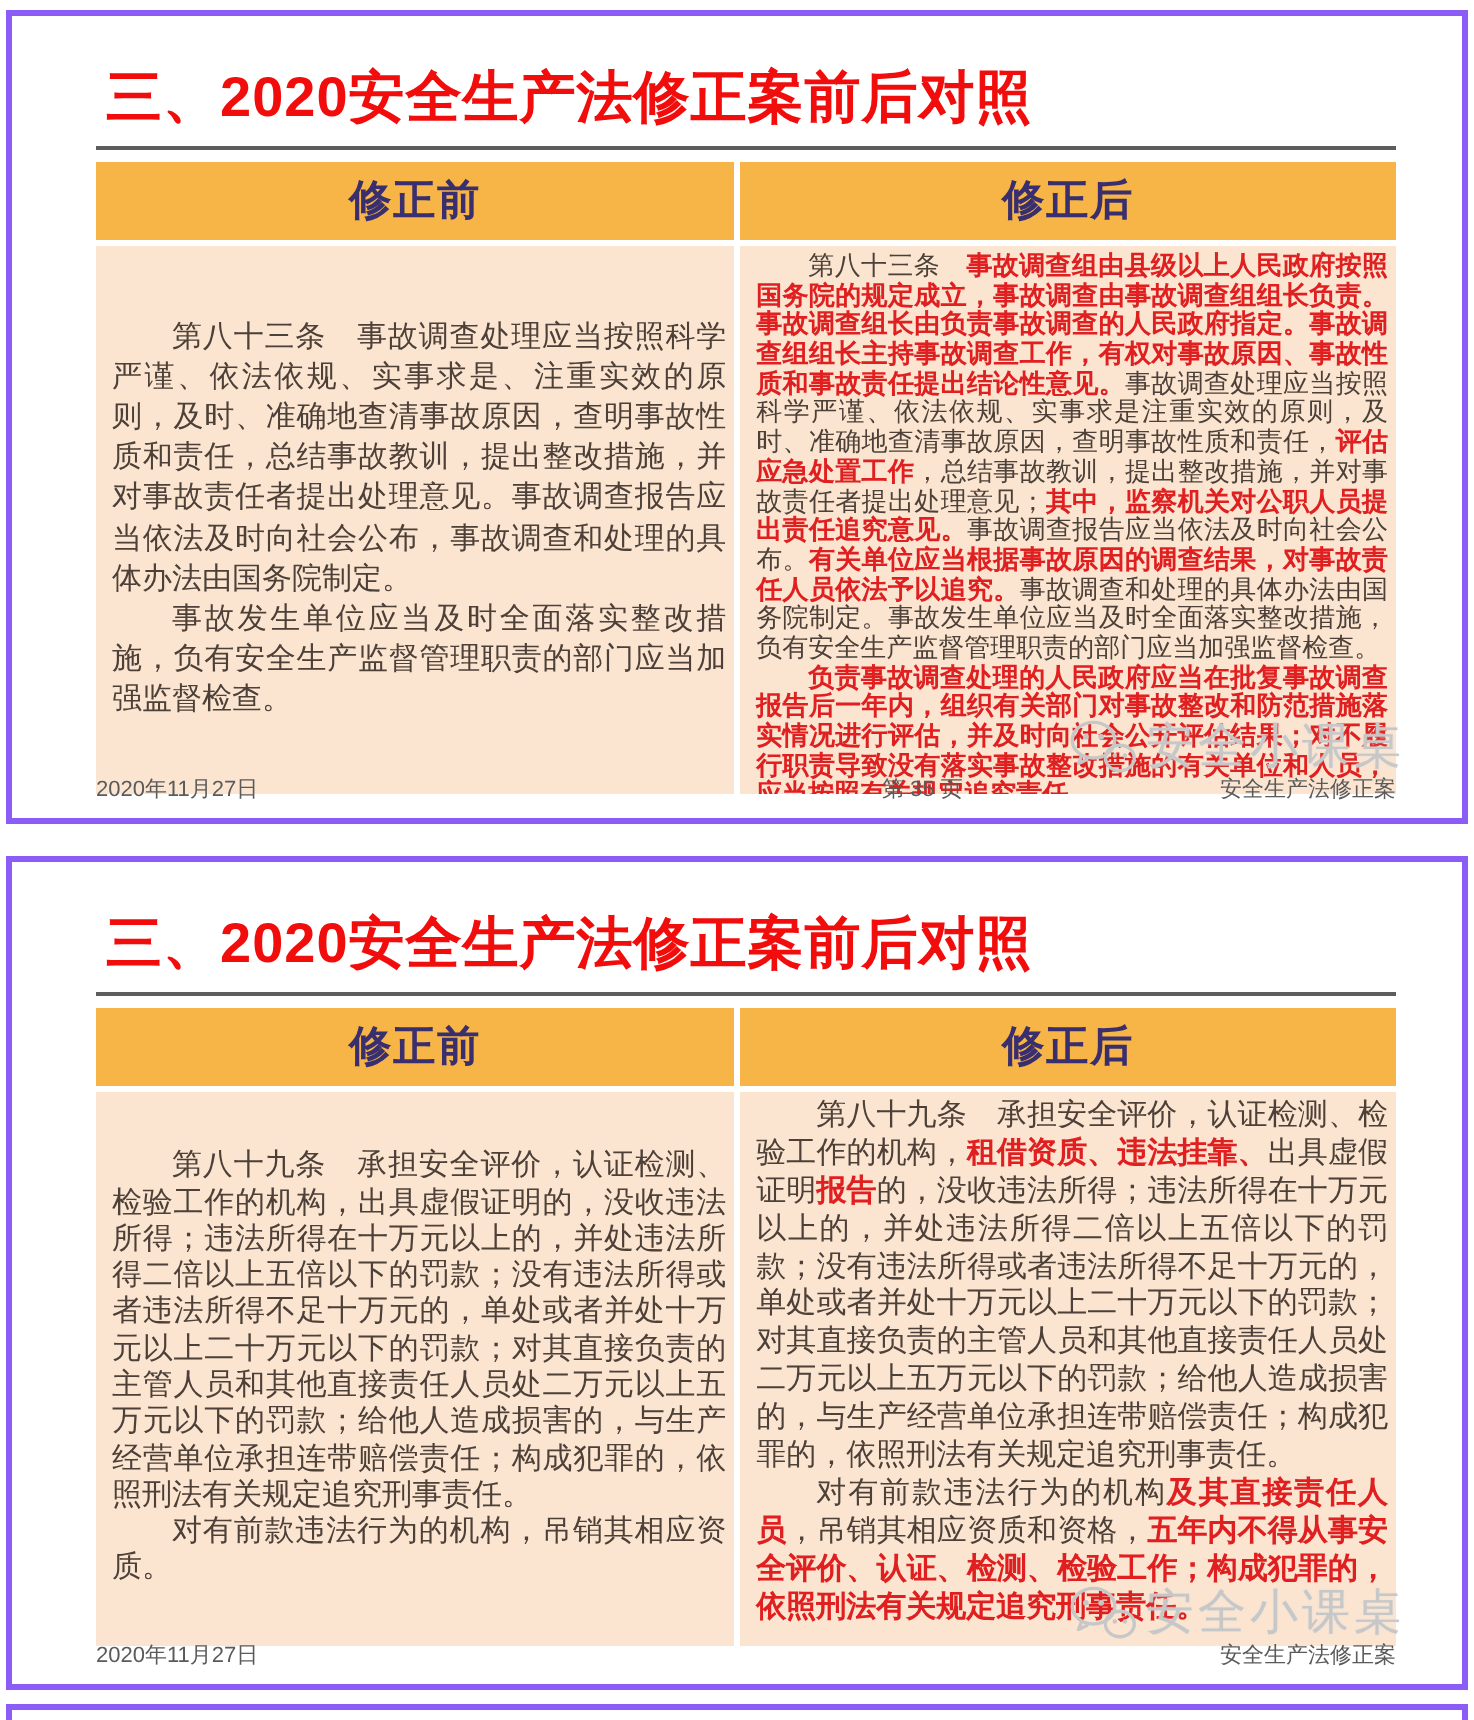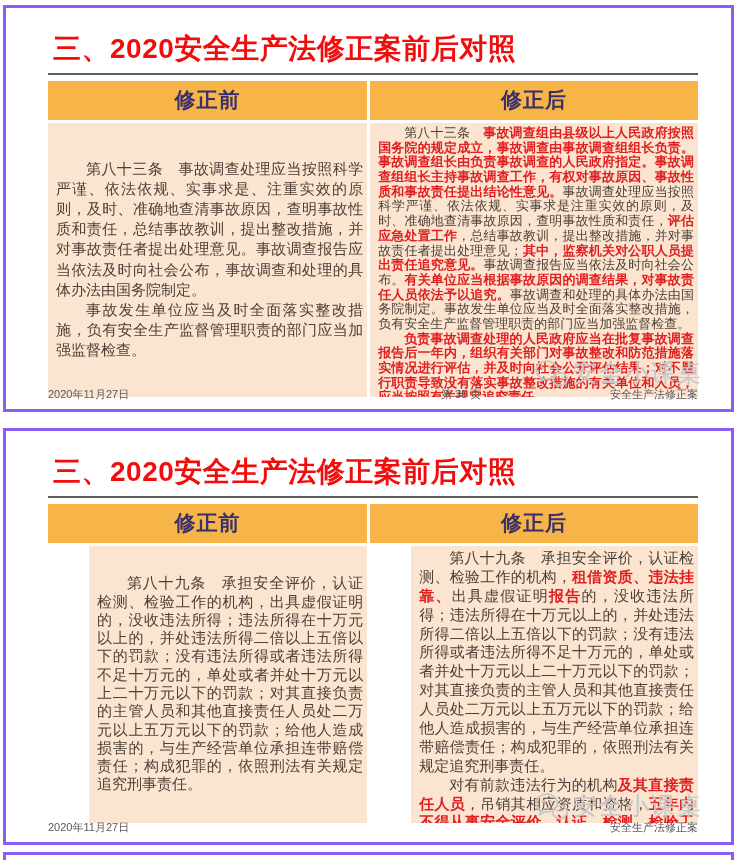--- a/index.html
+++ b/index.html
@@ -45,21 +45,21 @@
     padding: 5px 0 6px 0;
     letter-spacing: 1px;
   }
   .cmp-cell {
     background: #fbe5d1;
     color: #4d4038;
     padding: 3px 4px 4px 8px;
     overflow: hidden;
   }
   .slide-1 .cmp-cell { height: 274px; }
-  .slide-2 .cmp-cell { height: 277px; margin-left: 41px; }
+  .slide-2 .cmp-cell { height: 277px; }
   .v-center { display: flex; flex-direction: column; justify-content: center; }
 
   .para { text-indent: 2em; text-align: justify; }
   .s1-before .para { font-size: 15px; line-height: 1.34; }
   .s1-after  .para { font-size: 13px; line-height: 1.13; }
   .s2-before .para { font-size: 15px; line-height: 1.22; }
   .s2-after  .para { font-size: 15px; line-height: 1.26; }
   .em { color: #e02020; font-weight: bold; }
 
   .slide-footer {
@@ -128,20 +128,21 @@
 
 <div class="slide slide-2">
   <div class="slide-inner">
     <div class="slide-title">三、2020安全生产法修正案前后对照</div>
     <div class="title-rule"></div>
     <div class="cmp">
       <div class="cmp-head">修正前</div>
       <div class="cmp-head">修正后</div>
       <div class="cmp-cell v-center s2-before">
           <p class="para"><span class="">第八十九条　承担安全评价，认证检测、检验工作的机构，出具虚假证明的，没收违法所得；违法所得在十万元以上的，并处违法所得二倍以上五倍以下的罚款；没有违法所得或者违法所得不足十万元的，单处或者并处十万元以上二十万元以下的罚款；对其直接负责的主管人员和其他直接责任人员处二万元以上五万元以下的罚款；给他人造成损害的，与生产经营单位承担连带赔偿责任；构成犯罪的，依照刑法有关规定追究刑事责任。</span></p>
+          <p class="para"><span class="">对有前款违法行为的机构，吊销其相应资质。</span></p>
         </div>
       <div class="cmp-cell s2-after">
           <p class="para"><span class="">第八十九条　承担安全评价，认证检测、检验工作的机构，</span><span class="em">租借资质、违法挂靠、</span><span class="">出具虚假证明</span><span class="em">报告</span><span class="">的，没收违法所得；违法所得在十万元以上的，并处违法所得二倍以上五倍以下的罚款；没有违法所得或者违法所得不足十万元的，单处或者并处十万元以上二十万元以下的罚款；对其直接负责的主管人员和其他直接责任人员处二万元以上五万元以下的罚款；给他人造成损害的，与生产经营单位承担连带赔偿责任；构成犯罪的，依照刑法有关规定追究刑事责任。</span></p>
           <p class="para"><span class="">对有前款违法行为的机构</span><span class="em">及其直接责任人员</span><span class="">，吊销其相应资质和资格，</span><span class="em">五年内不得从事安全评价、认证、检测、检验工作；构成犯罪的，依照刑法有关规定追究刑事责任。</span></p>
         </div>
     </div>
   </div>
   <div class="watermark">
     <svg width="34" height="29" viewBox="0 0 40 33">
       <ellipse cx="15" cy="12.5" rx="12.5" ry="10.5" fill="none" stroke="#c7c7c7" stroke-width="2"></ellipse>

